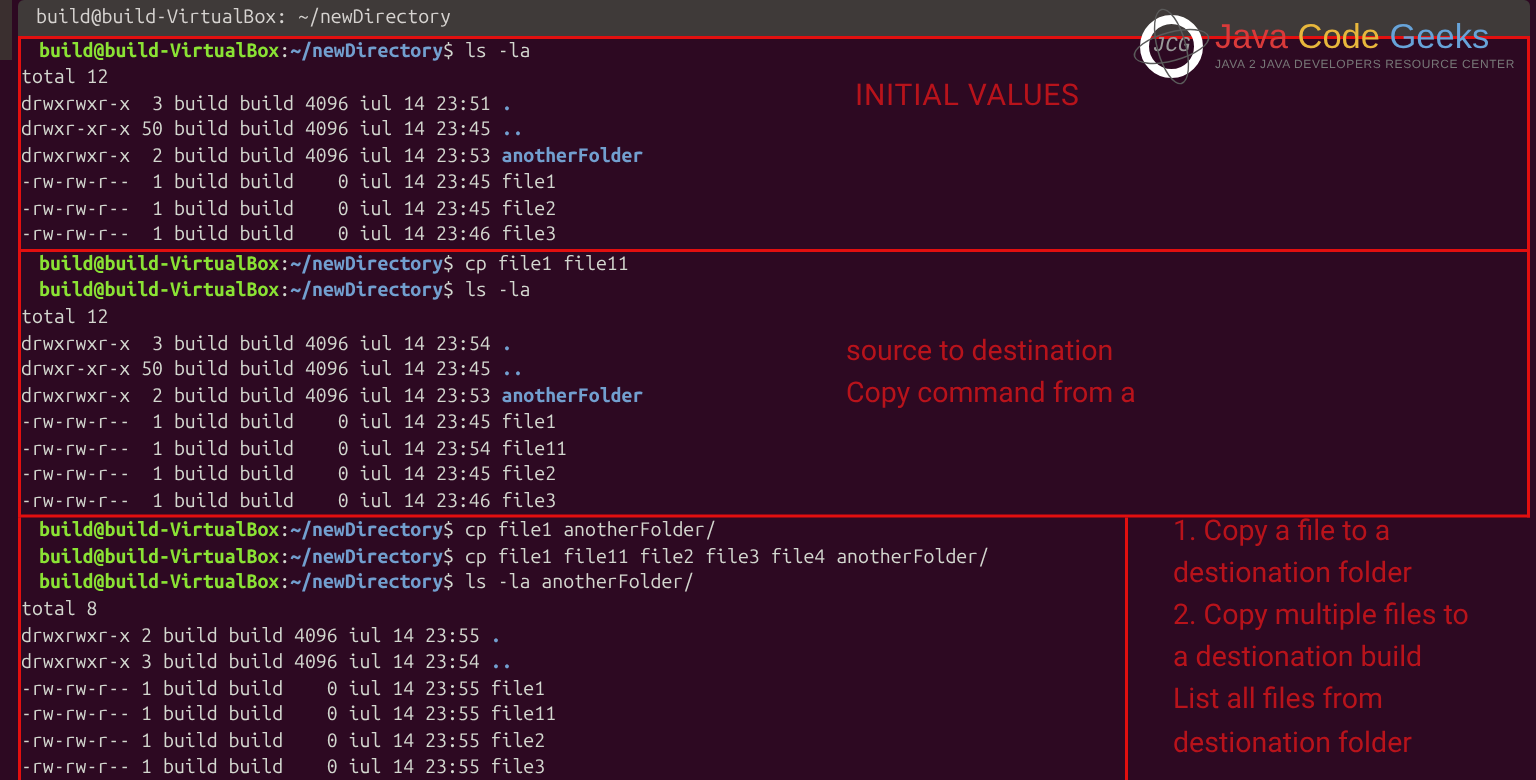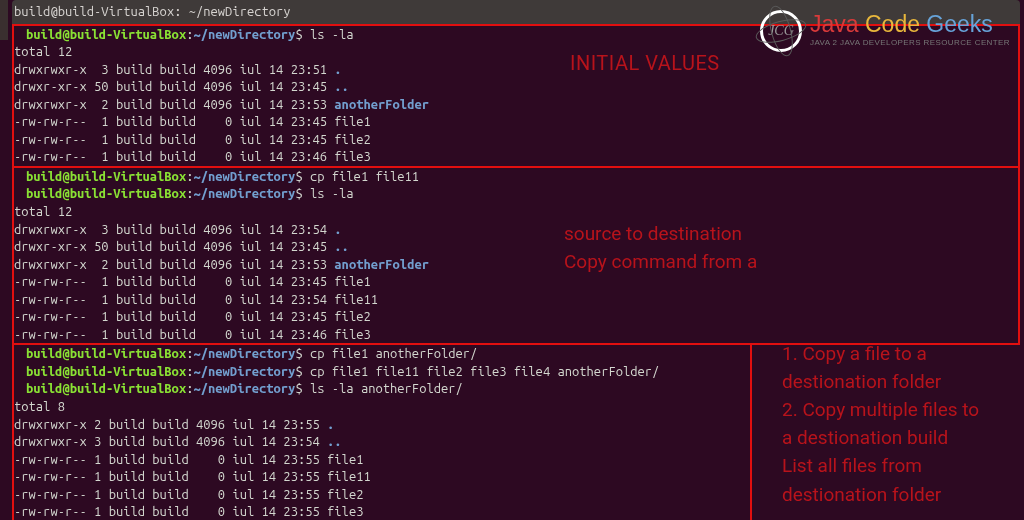--- a/index.html
+++ b/index.html
@@ -14,21 +14,21 @@
       overflow: hidden;
     }
     .terminal {
       background: #2d0922;
       color: #d3d7cf;
       padding: 0 4px;
     }
     .titlebar {
       background: #3f3a39;
       color: #d6d3d0;
-      padding: 3px 2px;
+      padding: 3px 12px;
       font-size: 13px;
       border-radius: 4px 4px 0 0;
       white-space: nowrap;
       overflow: hidden;
     }
     .section {
       border: 2px solid #e20f0f;
       margin: 0;
     }
     .section + .section { border-top: none; }
@@ -49,24 +49,24 @@
     .logo {
       position: absolute;
       right: 14px;
       top: 10px;
       display: flex;
       align-items: center;
       gap: 8px;
     }
     .logo-badge {
       width: 42px; height: 42px;
-      border: 3px solid #ffffff;
+      border: 6px solid #ffffff;
       border-radius: 50%;
       display: flex; align-items: center; justify-content: center;
-      font-family: Liberation Serif, serif;
+      font-family: Liberation Mono, monospace;
       font-style: italic;
       color: #9a9a9a;
       font-size: 14px;
       position: relative;
     }
     .logo-badge::before, .logo-badge::after {
       content: '';
       position: absolute;
       border: 1px solid #5a5a5a;
       border-radius: 50%;

